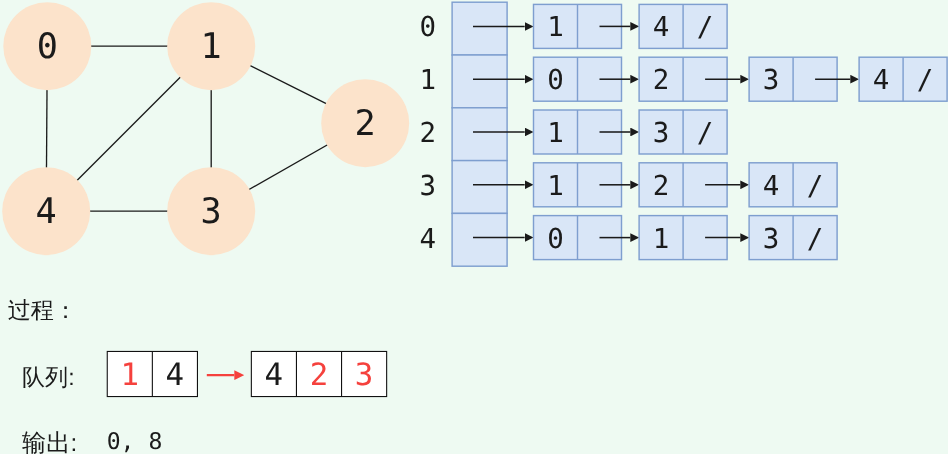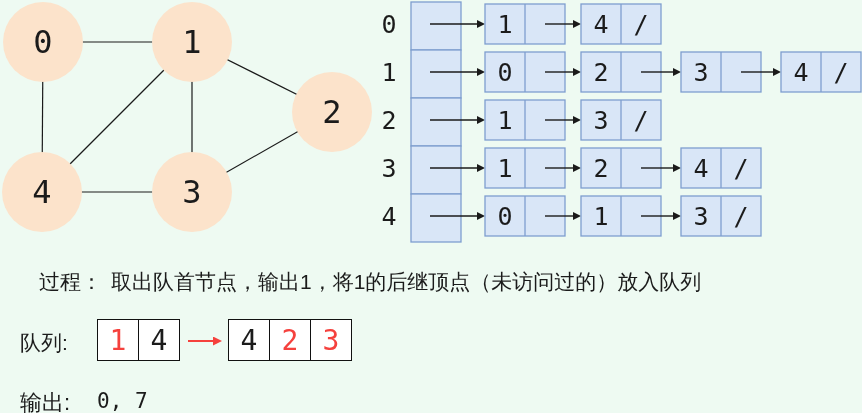--- a/index.html
+++ b/index.html
@@ -16,21 +16,21 @@
   .sv-num    { font:25px "DejaVu Sans Mono", monospace; fill:#1b1b1b; text-anchor:middle; }
   .sv-lbl    { font:25px "DejaVu Sans Mono", monospace; fill:#1b1b1b; text-anchor:middle; }
 
   .edge      { stroke:#1a1a1a; stroke-width:1.2; }
   .gnode     { fill:#fce3cb; }
   .cellrect  { fill:#d9e6f7; stroke:#7e9ecf; stroke-width:1.3; }
   .divline   { stroke:#7e9ecf; stroke-width:1.3; }
   .arrow     { stroke:#1a1a1a; stroke-width:1.4; }
 
   
-  .process-line { position:absolute; left:39px; top:268px; font-size:21px; display:flex; }
+  .process-line { position:absolute; left:7px; top:268px; font-size:21px; display:flex; }
   .process-line .lbl { width:72px; flex:0 0 auto; }
 
   .q-label { position:absolute; left:20px; top:329px; font-size:21px; }
   .o-label { position:absolute; left:20px; top:388px; font-size:22px; }
   .o-value { position:absolute; left:97px; top:389px;
              font-family:"DejaVu Sans Mono", monospace; font-size:21px; }
 
   .q-box { position:absolute; top:319px; display:flex; background:#ffffff;
            border:1.5px solid #111111; box-sizing:border-box; height:42px; }
   .q-box-before { left:97px; }
@@ -199,21 +199,20 @@
           <text class="sv-num" x="701" y="225">3</text>
           <text class="sv-num" x="741" y="225">/</text>
         </g>
       </g>
 
     </g>
   </svg>
 
   <div class="process-line">
     <span class="lbl">过程：</span>
-    <span>取出队首节点，输出1，将1的后继顶点（未访问过的）放入队列</span>
   </div>
 
   <div class="q-label">队列:</div>
 
   <div class="q-box q-box-before">
     <div class="q-cell" style="color: rgb(245, 65, 61);">1</div>
     <div class="q-cell" style="color: rgb(27, 27, 27);">4</div>
   </div>
 
   <svg class="q-arrow" width="38" height="18" viewBox="0 0 38 18">
@@ -225,15 +224,15 @@
     <line x1="2" y1="9" x2="27" y2="9" stroke="#f5413d" stroke-width="2" marker-end="url(#ahr)"></line>
   </svg>
 
   <div class="q-box q-box-after">
     <div class="q-cell" style="color: rgb(27, 27, 27);">4</div>
     <div class="q-cell" style="color: rgb(245, 65, 61);">2</div>
     <div class="q-cell" style="color: rgb(245, 65, 61);">3</div>
   </div>
 
   <div class="o-label">输出:</div>
-  <div class="o-value">0, 7</div>
+  <div class="o-value">0, 8</div>
 
 </div>
 
 </body></html>

